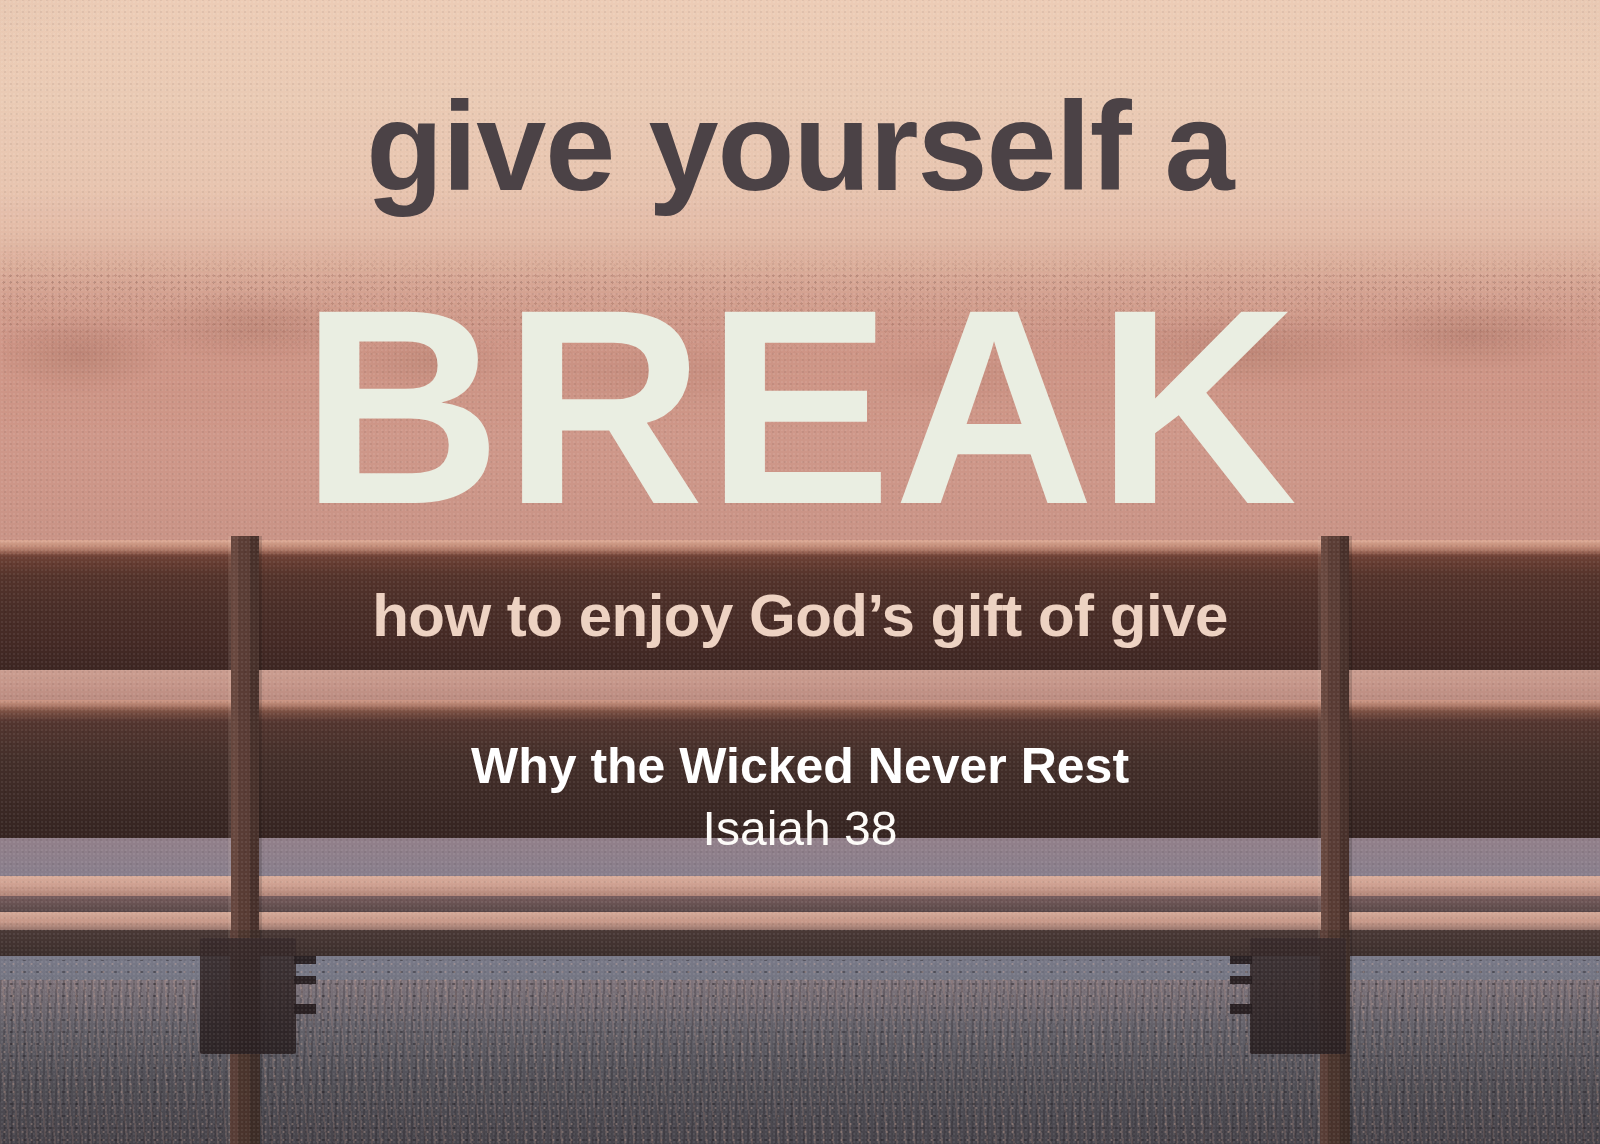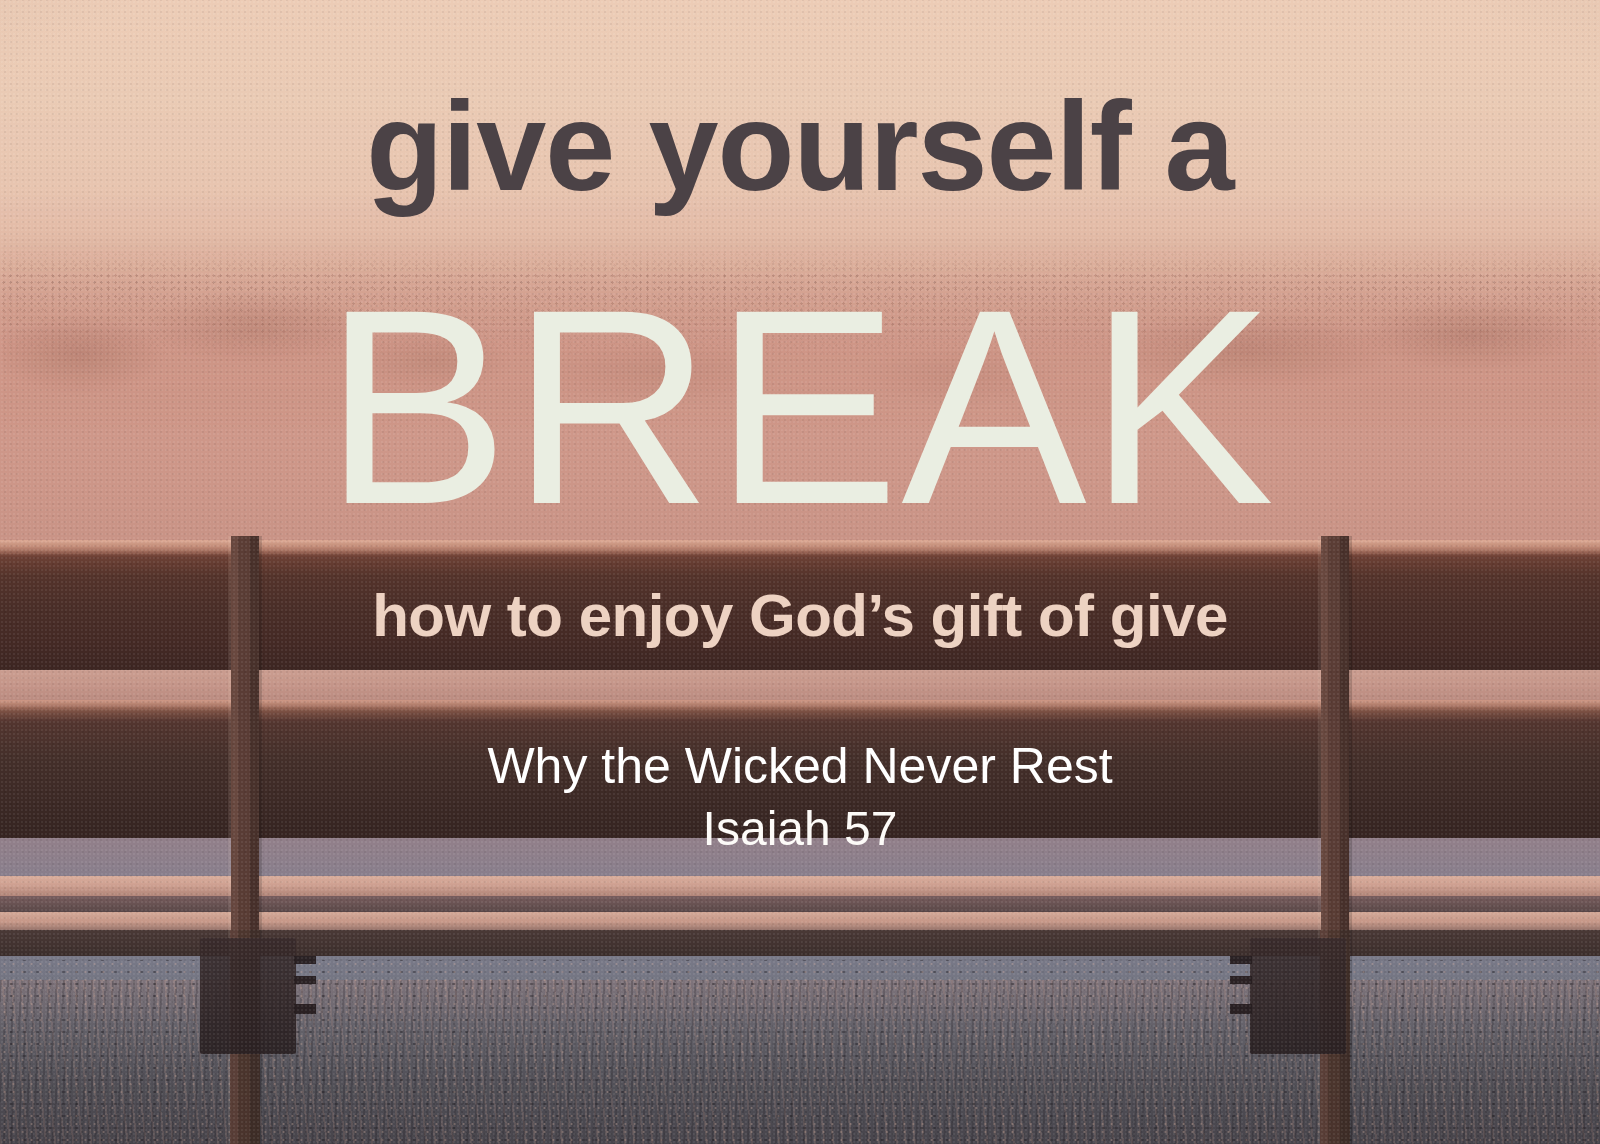--- a/index.html
+++ b/index.html
@@ -255,21 +255,21 @@
     line-height: 1;
     color: #4b4246;
     white-space: nowrap;
   }
 
   .line-break {
     position: absolute;
     top: 268px; left: 0; right: 0;
     text-align: center;
     font-size: 278px;
-    font-weight: 400;
+    font-weight: 700;
     letter-spacing: 2px;
     line-height: 1;
     color: #eaeee2;
     white-space: nowrap;
   }
 
   .line-sub {
     position: absolute;
     top: 580px; left: 0; right: 0;
     text-align: center;
@@ -279,21 +279,21 @@
     line-height: 1.2;
     color: #edd2c2;
     white-space: nowrap;
   }
 
   .line-title {
     position: absolute;
     top: 736px; left: 0; right: 0;
     text-align: center;
     font-size: 50px;
-    font-weight: 400;
+    font-weight: 700;
     letter-spacing: 0px;
     line-height: 1.2;
     color: #ffffff;
     white-space: nowrap;
   }
 
   .line-ref {
     position: absolute;
     top: 800px; left: 0; right: 0;
     text-align: center;
@@ -350,16 +350,16 @@
 
   <div class="text-layer">
     <div class="line-give">give yourself a</div>
 
     <div class="line-break">BREAK</div>
 
     <div class="line-sub">how to enjoy God’s gift of give</div>
 
     <div class="line-title">Why the Wicked Never Rest</div>
 
-    <div class="line-ref">Isaiah 57</div>
+    <div class="line-ref">Isaiah 38</div>
   </div>
 
 </div>
 
 </body></html>

